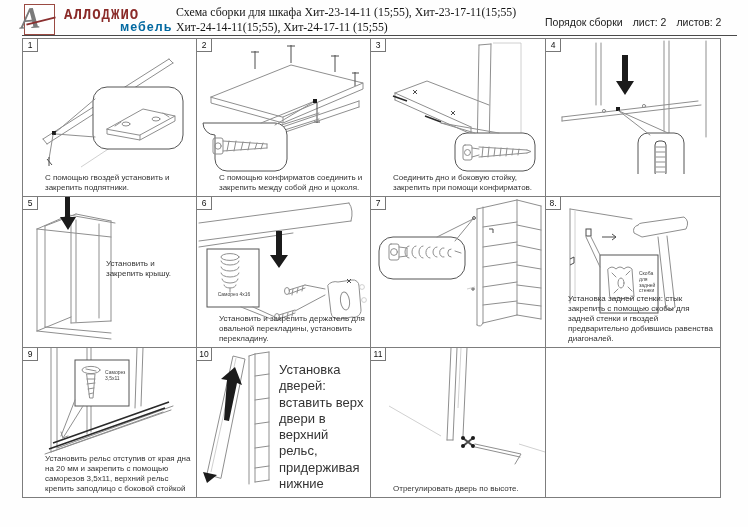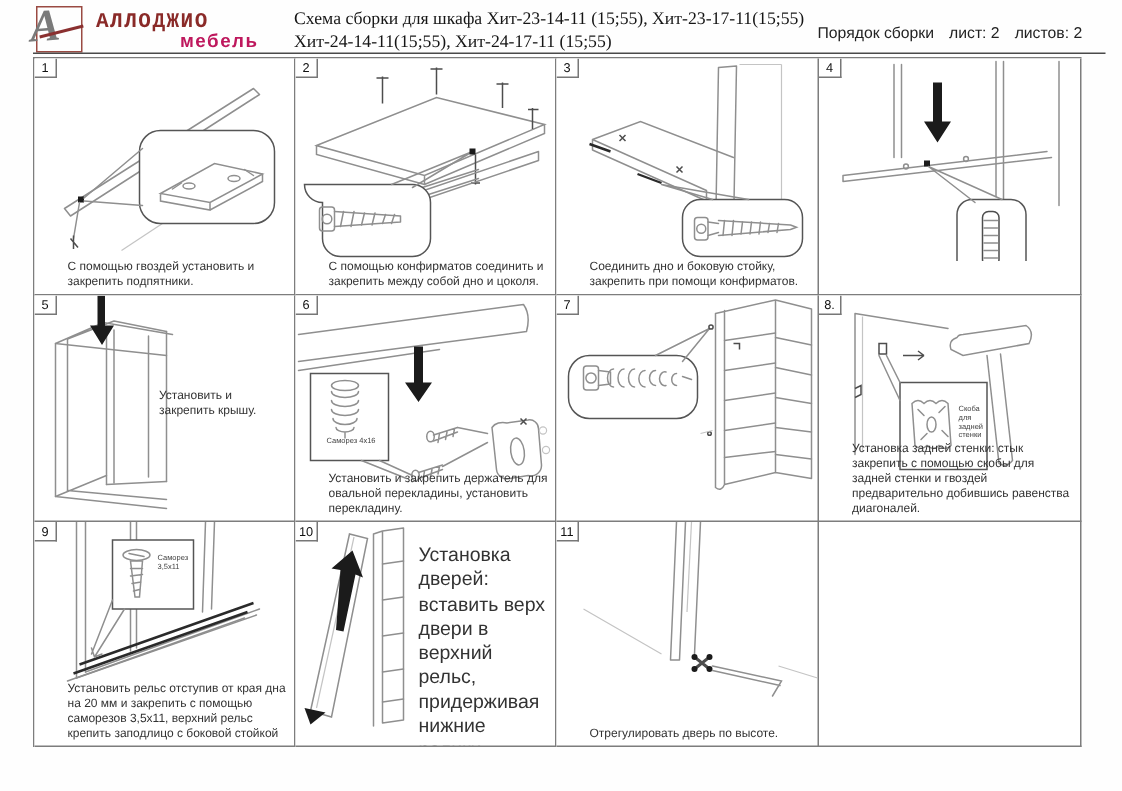--- a/index.html
+++ b/index.html
@@ -6,22 +6,22 @@
   body{width:748px;height:527px;font-family:"Liberation Sans",sans-serif;color:#222;position:relative;overflow:hidden;}
   .sheet{position:absolute;inset:0;background:#fefefe;}
 
   
   .hdr{position:absolute;left:0;top:0;width:748px;height:36px;}
   .hdr-rule{position:absolute;left:22px;top:35px;width:715px;border-top:1px solid #4a4a4a;}
   .logo-box{position:absolute;left:24px;top:4px;width:29px;height:29px;border:1px solid #9a4a42;}
   .logo-letter{position:absolute;left:20px;top:1px;font-family:"Liberation Serif",serif;font-style:italic;font-weight:bold;font-size:30px;color:#7a7a7a;transform:rotate(-4deg);}
   .logo-slash{position:absolute;left:26px;top:20px;width:30px;border-top:2px solid #8a3030;transform:rotate(-14deg);}
   .brand{position:absolute;left:64px;top:7px;font-size:14px;font-weight:bold;letter-spacing:1px;color:#8a2a28;font-family:Liberation Mono, monospace;}
-  .brand-sub{position:absolute;left:96px;top:20px;font-size:12.5px;font-weight:bold;color:#be185d;letter-spacing:1px;padding-left:24px;}
-  .title{position:absolute;left:176px;top:5px;width:370px;font-family:"Liberation Serif",serif;font-size:11.8px;line-height:1.25;color:#151515;margin-left:20px;}
+  .brand-sub{position:absolute;left:96px;top:20px;font-size:12.5px;font-weight:bold;color:#0369a1;letter-spacing:1px;padding-left:24px;}
+  .title{position:absolute;left:176px;top:5px;width:370px;font-family:"Liberation Serif",serif;font-size:11.8px;line-height:1.25;color:#151515;}
   .order{position:absolute;left:545px;top:16px;font-size:10.5px;color:#222;white-space:nowrap;}
   .order span{margin-right:10px;}
 
   
   .grid{position:absolute;left:22px;top:38px;width:698px;height:459px;display:grid;grid-template-columns:174px 174px 175px 175px;grid-template-rows:158px 151px 150px;border-top:1px solid #7d7d7d;border-left:1px solid #7d7d7d;}
   .cell{position:relative;border-right:1px solid #7d7d7d;border-bottom:1px solid #7d7d7d;overflow:hidden;background:#fff;}
   .num{position:absolute;left:0;top:0;width:14px;height:12px;border-right:1px solid #777;border-bottom:1px solid #777;font-size:8.5px;line-height:12px;text-align:center;color:#111;background:#fff;z-index:3;}
   .cap{position:absolute;left:22px;right:4px;bottom:3px;font-size:8px;line-height:1.25;color:#333;z-index:2;}
   .cap--mid{left:auto;right:8px;bottom:auto;top:62px;width:82px;}
   .cap--doors{left:82px;right:4px;bottom:auto;top:14px;font-size:13px;}

